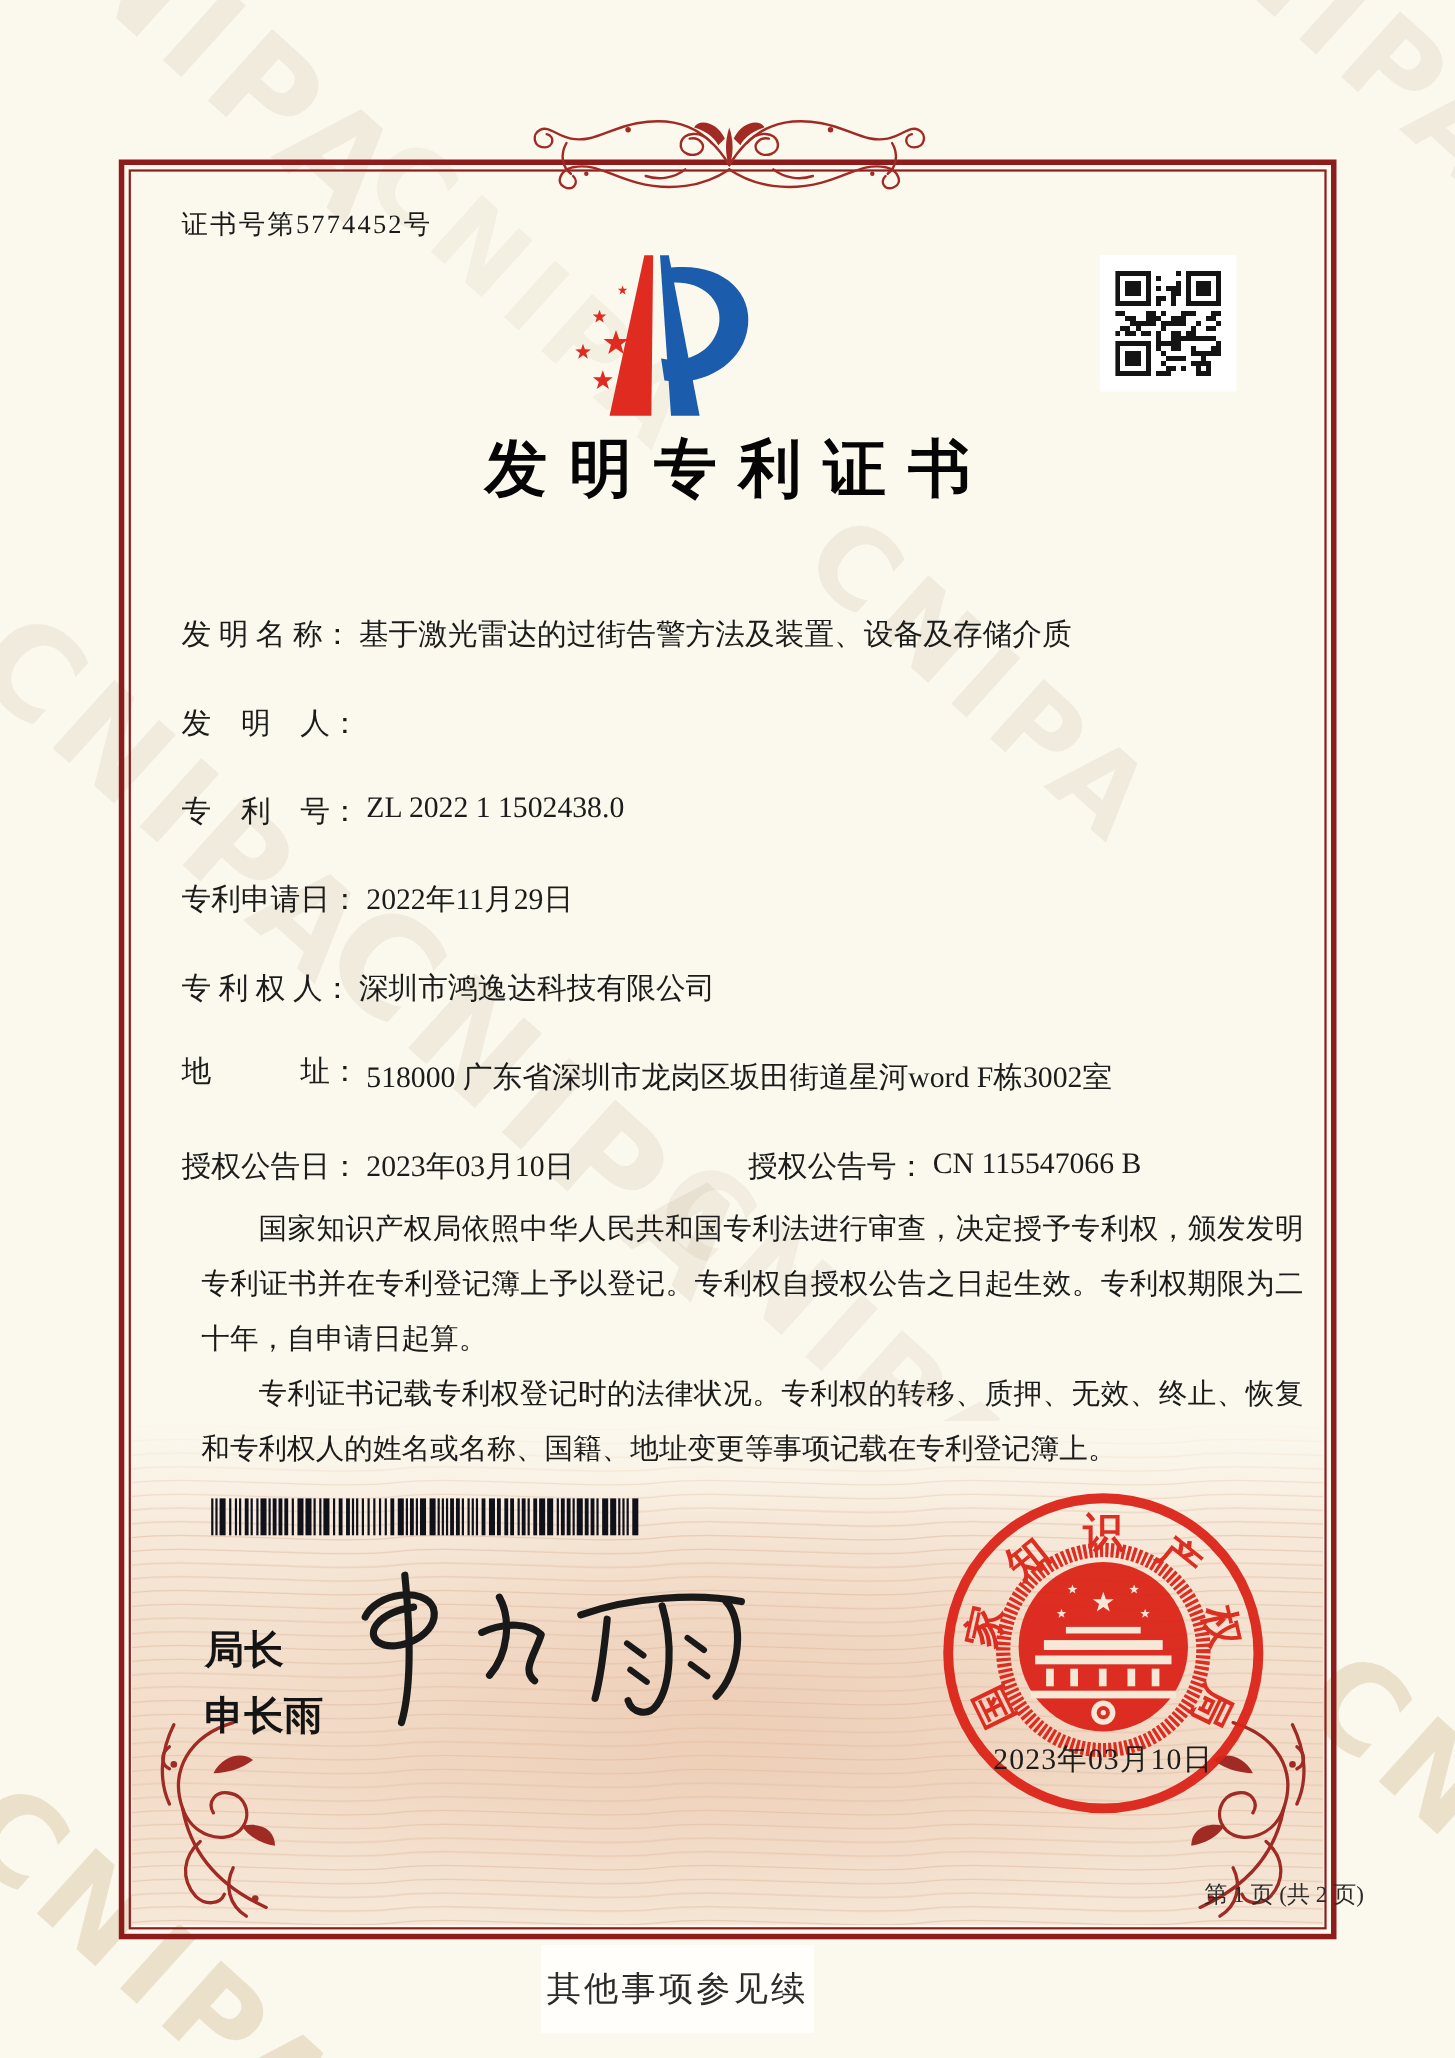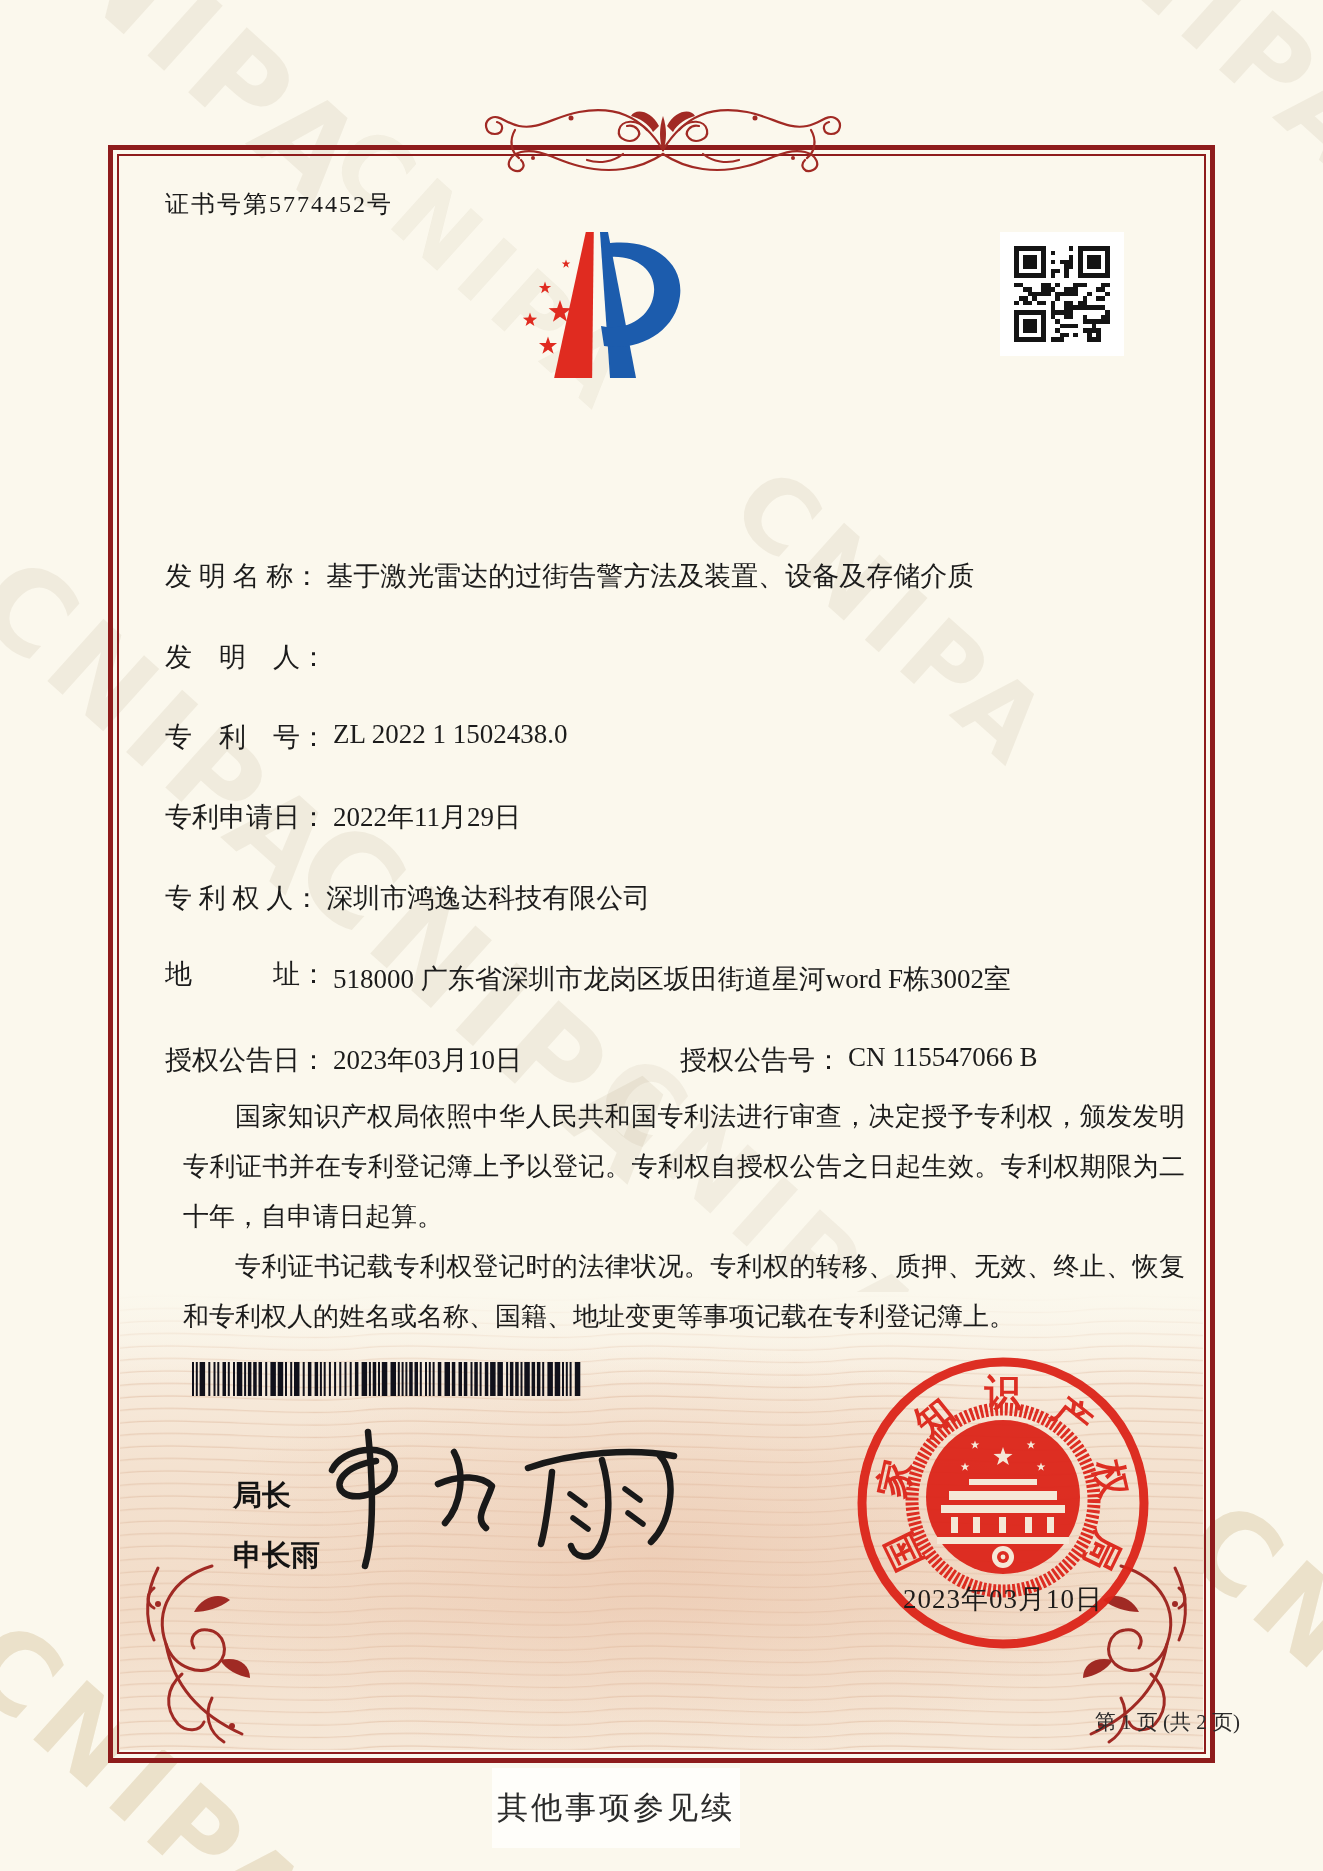--- a/index.html
+++ b/index.html
@@ -56,21 +56,21 @@
   .fvalue.addr{width:828px;line-height:47px;}
   .grant2{left:680px;}
 
   
   .bodyp{position:absolute;left:165px;width:1002px;font-size:26px;line-height:50px;
         text-align:justify;text-indent:2em;color:#1b1b1b;z-index:5;margin-left:18px;}
 
   
   .barcode{position:absolute;left:190px;top:1362px;width:395px;height:34px;z-index:6;}
   .siglabel{position:absolute;left:186px;font-family:"Liberation Sans",sans-serif;
-        font-weight:700;font-size:29px;color:#141414;z-index:6;margin-left:47px;}
+        font-weight:700;font-size:36px;color:#141414;z-index:6;}
   .sig1{top:1476px;}
   .sig2{top:1536px;}
   .signature{position:absolute;left:302px;top:1410px;z-index:6;}
   .seal{position:absolute;left:845px;top:1345px;z-index:7;opacity:.94;}
   .seal-char{font-size:37px;font-weight:700;fill:#dc2318;font-family:"Liberation Serif",serif;}
   .seal-date{font-size:27px;fill:#111111;letter-spacing:1px;font-family:"Liberation Serif",serif;}
 
   .pagenum{position:absolute;left:0;top:1708px;width:1240px;text-align:right;
         font-size:21px;color:#2b2b2b;z-index:6;}
   .footerbox{position:absolute;left:492px;top:1768px;width:248px;height:80px;background:#fffefa;
@@ -280,20 +280,21 @@
           <rect x="8" y="20" width="1" height="1" fill="#141414"></rect>
           <rect x="9" y="20" width="1" height="1" fill="#141414"></rect>
           <rect x="10" y="20" width="1" height="1" fill="#141414"></rect>
           <rect x="16" y="20" width="1" height="1" fill="#141414"></rect>
           <rect x="17" y="20" width="1" height="1" fill="#141414"></rect>
           <rect x="18" y="20" width="1" height="1" fill="#141414"></rect>
         </g>
     </svg>
   </div>
 
+  <div class="title">发明专利证书</div>
 
   <div class="frow" style="top:558px">
     <span class="flabel">发 明 名 称：</span>
     <span class="fvalue">基于激光雷达的过街告警方法及装置、设备及存储介质</span>
   </div>
   <div class="frow" style="top:639px">
     <span class="flabel">发　明　人：</span>
   </div>
   <div class="frow" style="top:719px">
     <span class="flabel">专　利　号：</span>

